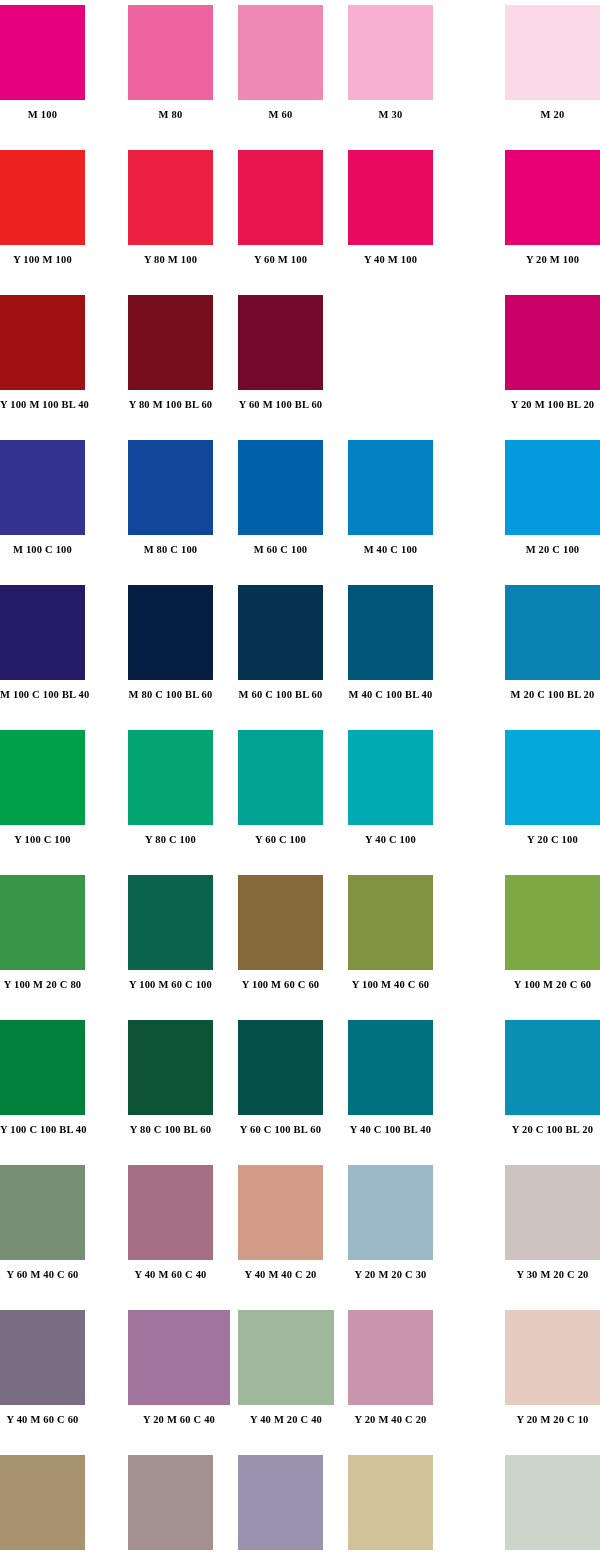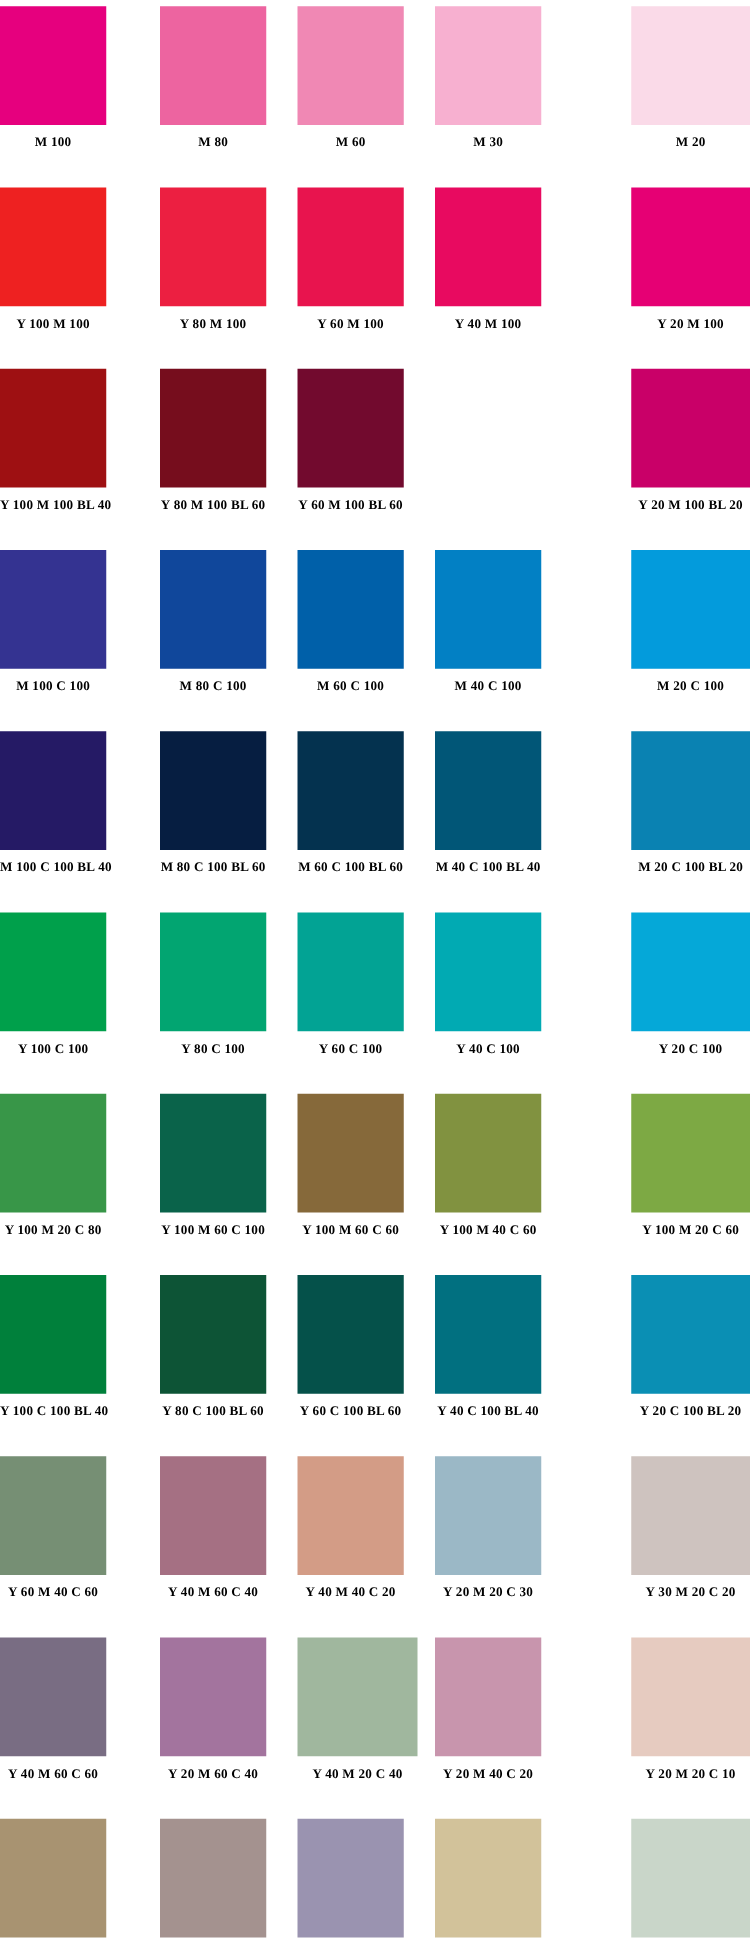--- a/index.html
+++ b/index.html
@@ -243,21 +243,21 @@
       <div class="swatch-cell" style="left: 505px; width: 95px;">
         <div class="swatch-chip" style="background-color: rgb(206, 195, 191);"></div>
         <span class="swatch-label">Y 30 M 20 C 20</span>
       </div>
     </div>
     <div class="swatch-row" style="position: absolute; left: 0px; top: 1310px;">
       <div class="swatch-cell" style="left: 0px; width: 85px;">
         <div class="swatch-chip" style="background-color: rgb(121, 109, 131);"></div>
         <span class="swatch-label">Y 40 M 60 C 60</span>
       </div>
-      <div class="swatch-cell" style="left: 128px; width: 85px;">
+      <div class="swatch-cell" style="left: 128px; width: 102px;">
         <div class="swatch-chip" style="background-color: rgb(163, 116, 158);"></div>
         <span class="swatch-label">Y 20 M 60 C 40</span>
       </div>
       <div class="swatch-cell" style="left: 238px; width: 96px;">
         <div class="swatch-chip" style="background-color: rgb(160, 183, 158);"></div>
         <span class="swatch-label">Y 40 M 20 C 40</span>
       </div>
       <div class="swatch-cell" style="left: 348px; width: 85px;">
         <div class="swatch-chip" style="background-color: rgb(200, 149, 173);"></div>
         <span class="swatch-label">Y 20 M 40 C 20</span>

